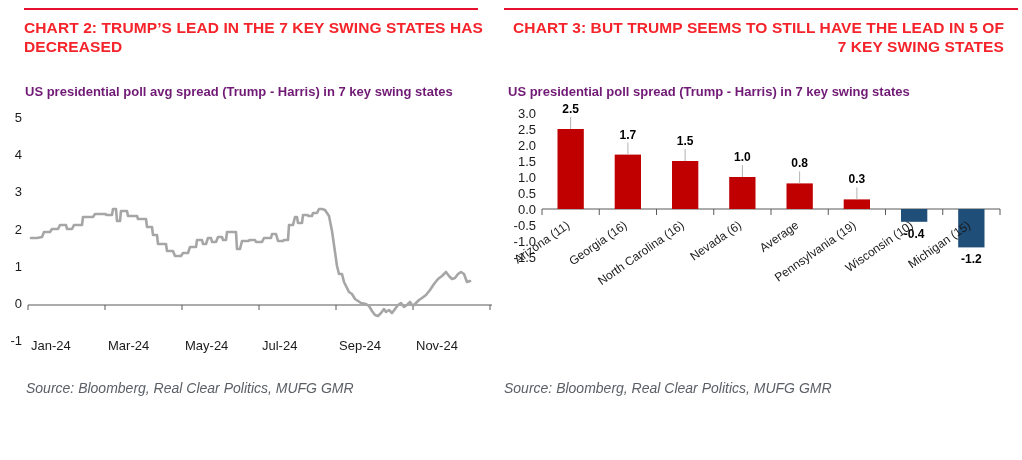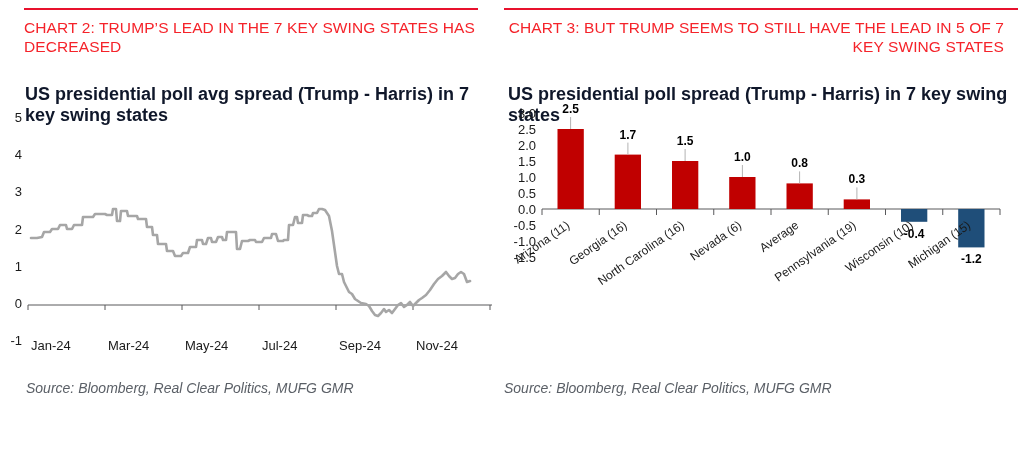--- a/index.html
+++ b/index.html
@@ -12,27 +12,27 @@
   #panel-left{left:0;width:496px;}
   #panel-right{left:500px;width:522px;}
 
   .rule{position:absolute;top:8px;height:0;border-top:2px solid #e8112d;}
   #panel-left .rule{left:24px;right:18px;}
   #panel-right .rule{left:4px;right:4px;}
 
   .chart-title{
     position:absolute;top:18px;
     font-size:15.5px;line-height:19px;color:#f5232a;
-    letter-spacing:.1px;font-weight:400;
+    letter-spacing:.1px;font-weight:700;
   }
   #panel-left .chart-title{left:24px;width:470px;}
   #panel-right .chart-title{left:4px;width:500px;text-align:right;}
 
   .subtitle{
-    position:absolute;font-size:18px;font-weight:bold;color:#0f172a;
+    position:absolute;font-size:13px;font-weight:bold;color:#701a75;
   }
   #panel-left .subtitle{left:25px;top:84px;}
   #panel-right .subtitle{left:8px;top:84px;}
 
   .plot{position:absolute;}
   #plot-line{left:0;top:104px;width:496px;height:250px;}
   #plot-bar{left:0;top:99px;width:522px;height:268px;}
 
   .source{
     position:absolute;font-size:14px;font-style:italic;color:#5a5f66;

